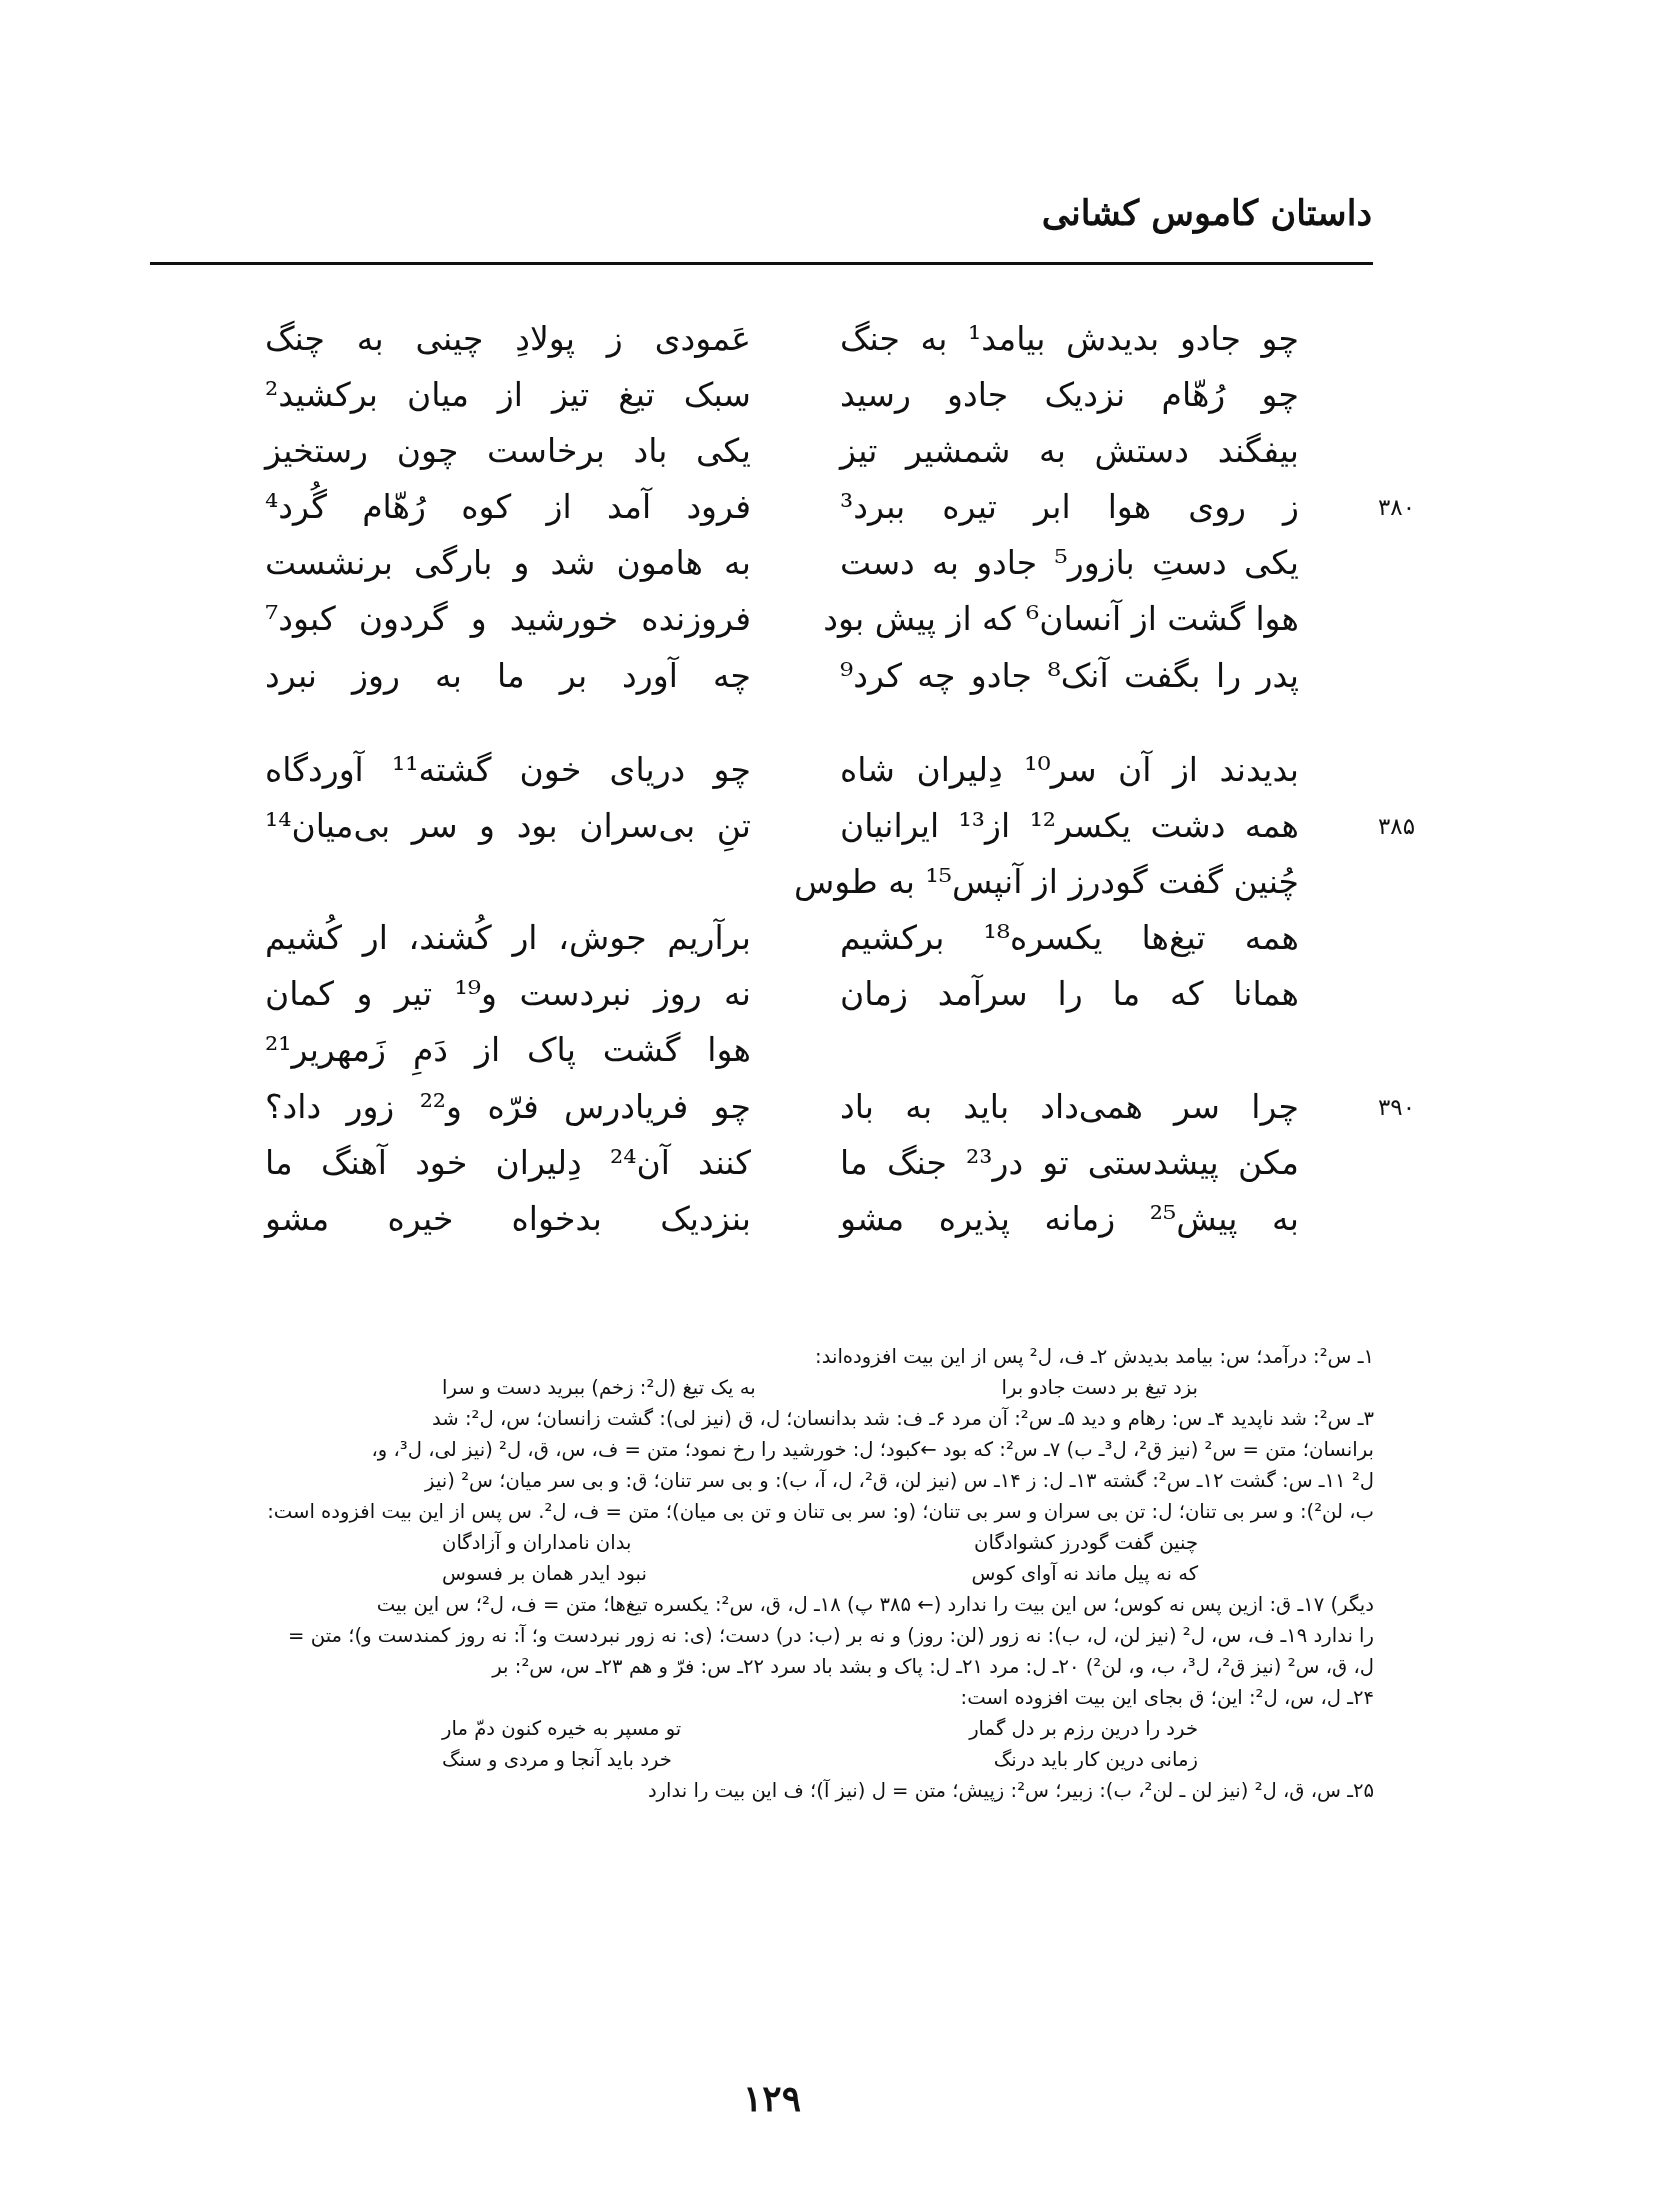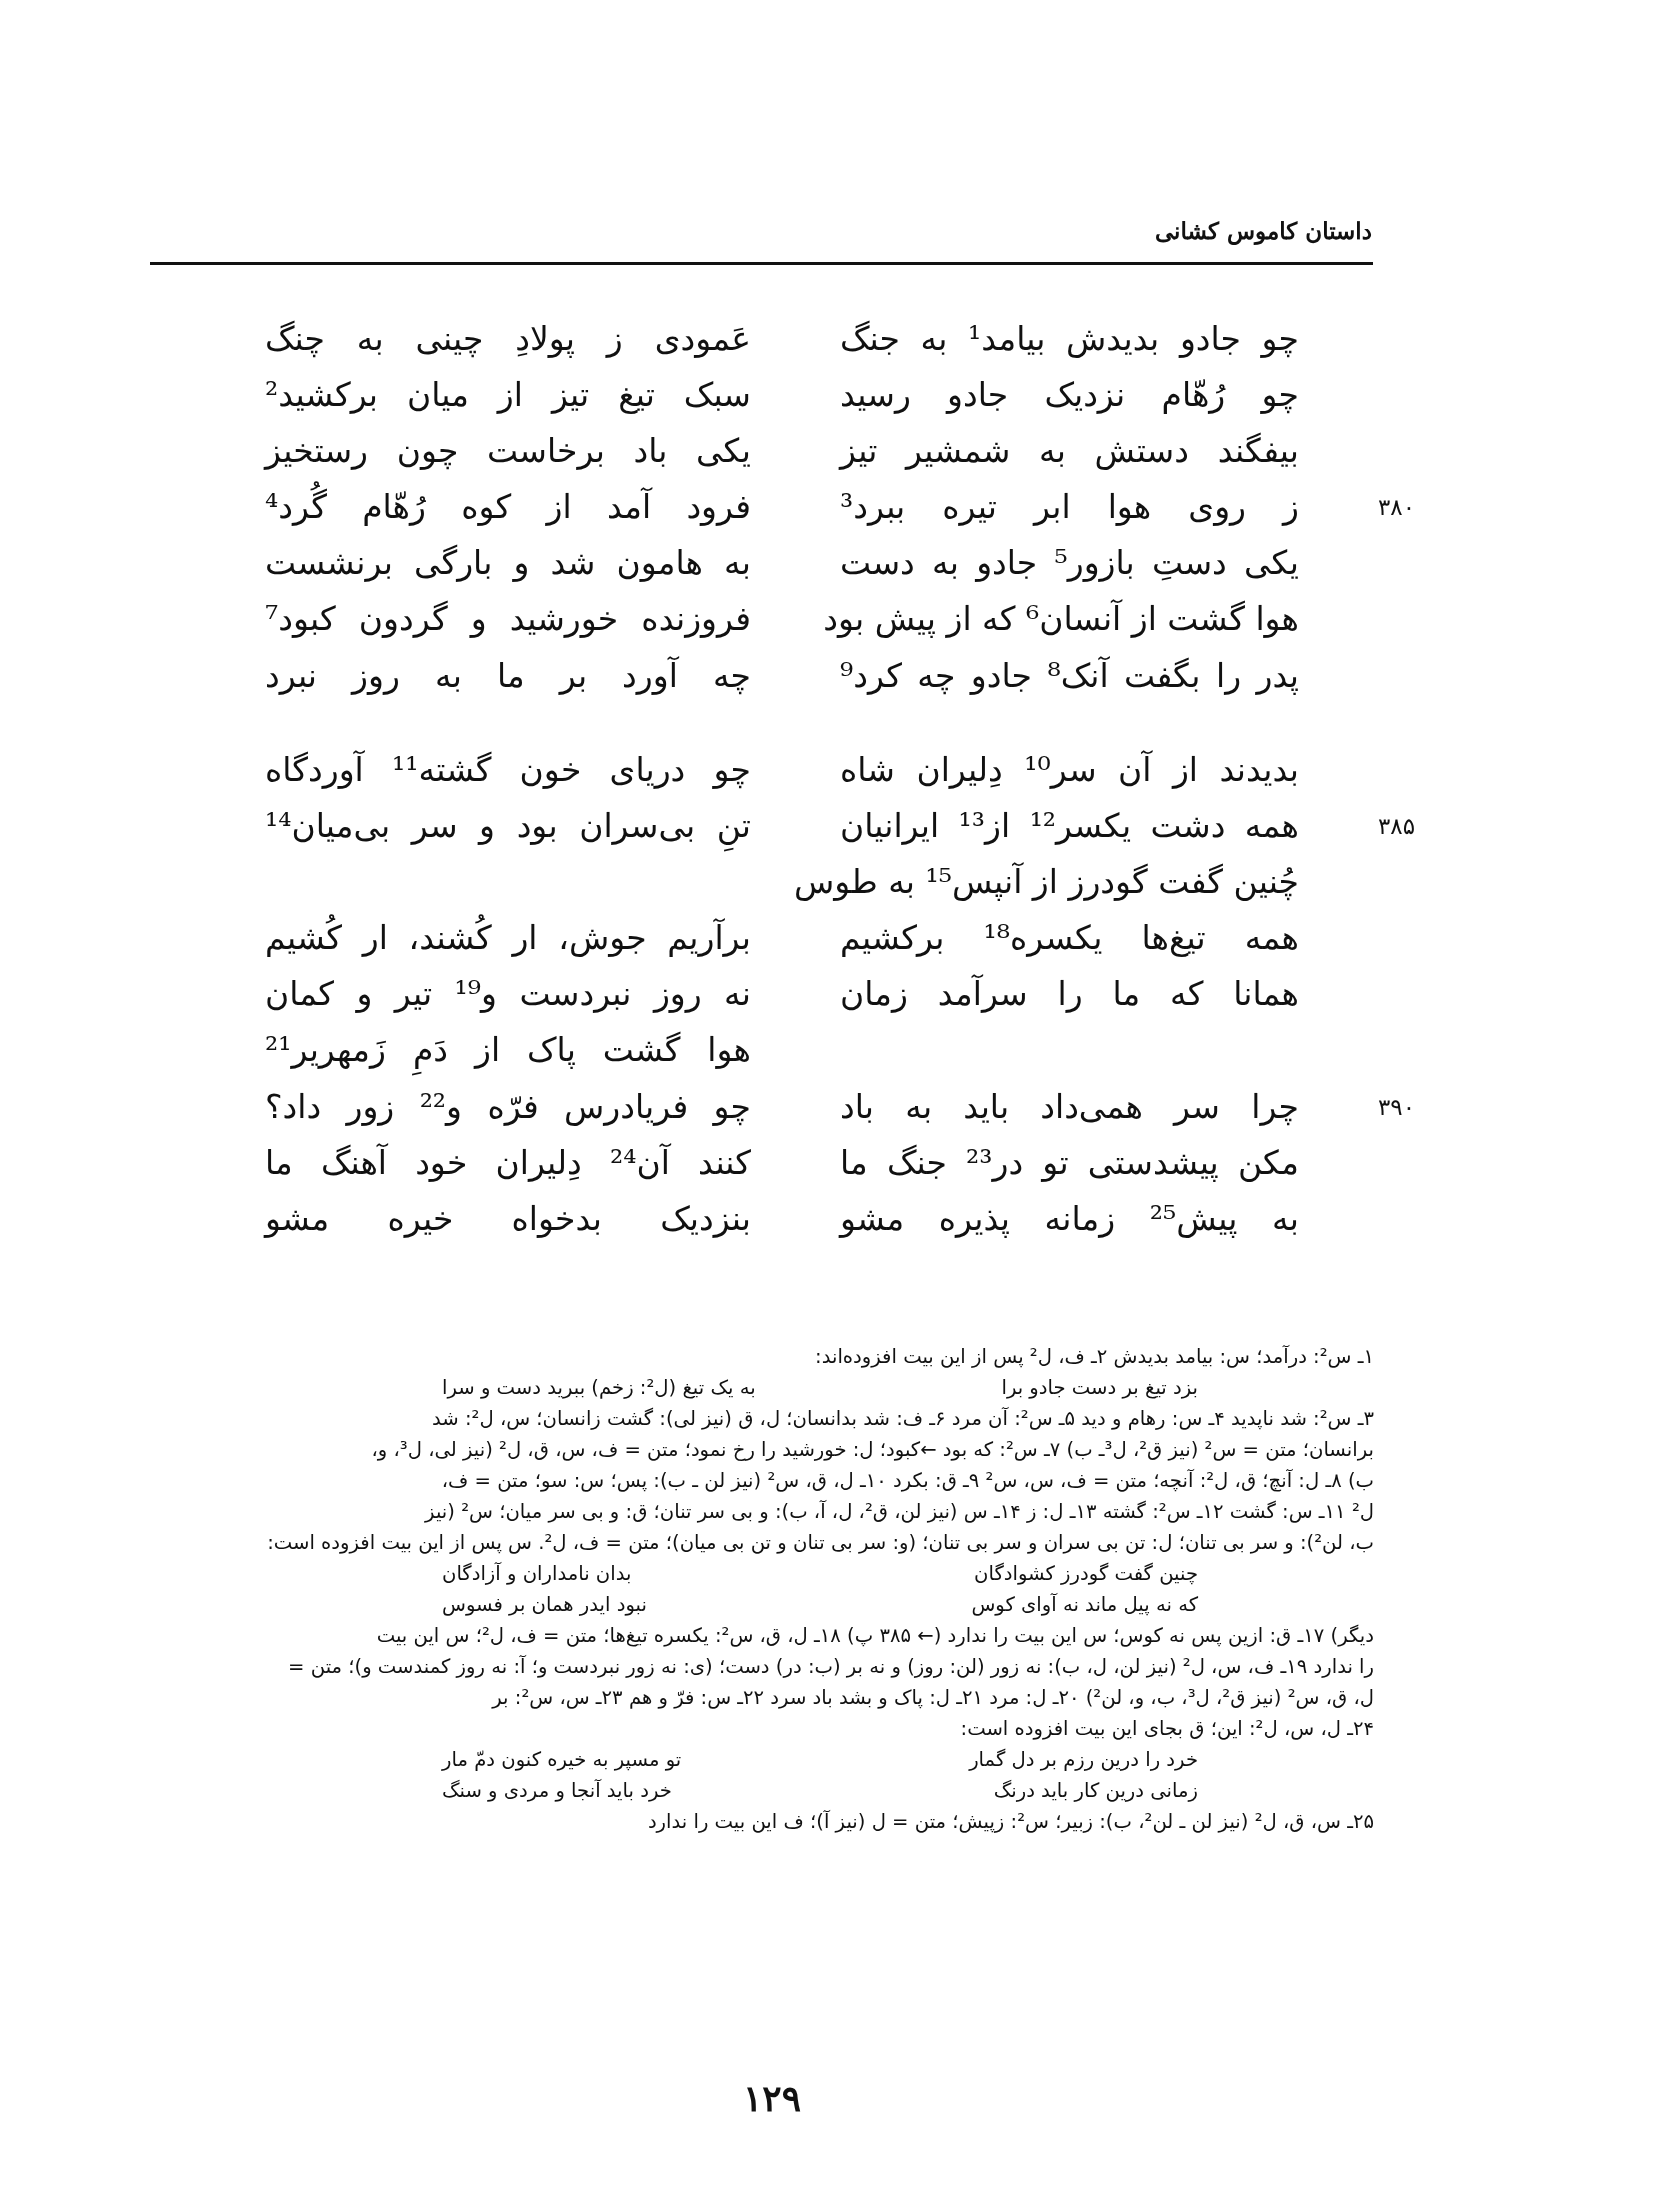--- a/index.html
+++ b/index.html
@@ -1,17 +1,17 @@
 <!DOCTYPE html>
 <html style="font-size:10.8px"><head>
 <meta charset="utf-8">
 <style>
   html, body { margin:0; padding:0; background:#ffffff; }
   body { width:1677px; height:2194px; position:relative; overflow:hidden; color:#111; font-family:"DejaVu Serif", serif; }
-  .header-title { position:absolute; right:305px; top:217px; font-size:23px; font-weight:bold; direction:rtl; white-space:nowrap; }
+  .header-title { position:absolute; right:305px; top:192px; font-size:35px; font-weight:bold; direction:rtl; white-space:nowrap; }
   .header-rule { position:absolute; left:150px; top:262px; width:1223px; height:3.4px; background:#111; }
   .verses { position:absolute; left:0; top:0; width:1677px; }
   .verse-row { position:absolute; left:0; width:1677px; height:54px; }
   .hemistich { position:absolute; direction:rtl; font-size:33px; line-height:54px; white-space:nowrap; text-align:justify; text-align-last:justify; }
   .hemi-right { right:378px; width:459px; }
   .hemi-left { right:926px; width:486px; }
   .line-num { position:absolute; right:262px; font-size:23px; line-height:54px; direction:rtl; }
   .footnotes { position:absolute; right:303px; top:1341px; width:1236px; direction:rtl; font-size:19.6px; line-height:31px; font-family:"DejaVu Sans", sans-serif; }
   .fn-line { white-space:nowrap; height:31px; overflow:hidden; }
   .fn-couplet { display:flex; flex-direction:row; height:31px; }
@@ -109,21 +109,20 @@
 </div>
 
 <div class="footnotes">
   <div class="fn-line">۱ـ س²: درآمد؛ س: بیامد بدیدش          ۲ـ ف، ل² پس از این بیت افزوده‌اند:</div>
   <div class="fn-couplet">
     <span class="c1">بزد تیغ بر دست جادو برا</span>
     <span class="c2">به یک تیغ (ل²: زخم) ببرید دست و سرا</span>
   </div>
   <div class="fn-line">۳ـ س²: شد ناپدید     ۴ـ س: رهام و دید     ۵ـ س²: آن مرد     ۶ـ ف: شد بدانسان؛ ل، ق (نیز لی): گشت زانسان؛ س، ل²: شد</div>
   <div class="fn-line">برانسان؛ متن = س² (نیز ق²، ل³ـ ب)     ۷ـ س²: که بود ←کبود؛ ل: خورشید را رخ نمود؛ متن = ف، س، ق، ل² (نیز لی، ل³، و،</div>
-  <div class="fn-line">ب)     ۸ـ ل: آنچ؛ ق، ل²: آنچه؛ متن = ف، س، س²     ۹ـ ق: بکرد     ۱۰ـ ل، ق، س² (نیز لن ـ ب): پس؛ س: سو؛ متن = ف،</div>
   <div class="fn-line">ل²     ۱۱ـ س: گشت     ۱۲ـ س²: گشته     ۱۳ـ ل: ز     ۱۴ـ س (نیز لن، ق²، ل، آ، ب): و بی سر تنان؛ ق: و بی سر میان؛ س² (نیز</div>
   <div class="fn-line">ب، لن²): و سر بی تنان؛ ل: تن بی سران و سر بی تنان؛ (و: سر بی تنان و تن بی میان)؛ متن = ف، ل². س پس از این بیت افزوده است:</div>
   <div class="fn-couplet">
     <span class="c1">چنین گفت گودرز کشوادگان</span>
     <span class="c2">بدان نامداران و آزادگان</span>
   </div>
   <div class="fn-couplet">
     <span class="c1">که نه پیل ماند نه آوای کوس</span>
     <span class="c2">نبود ایدر همان بر فسوس</span>
   </div>

